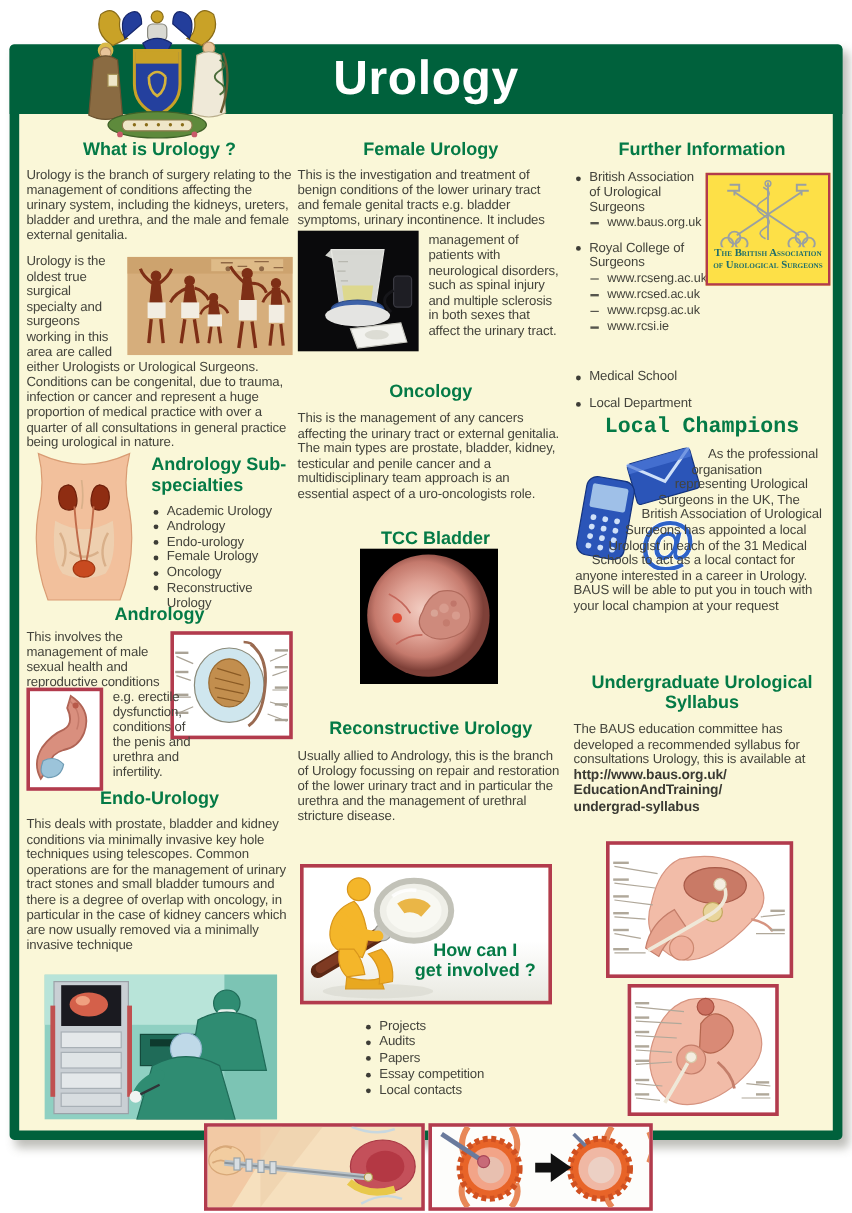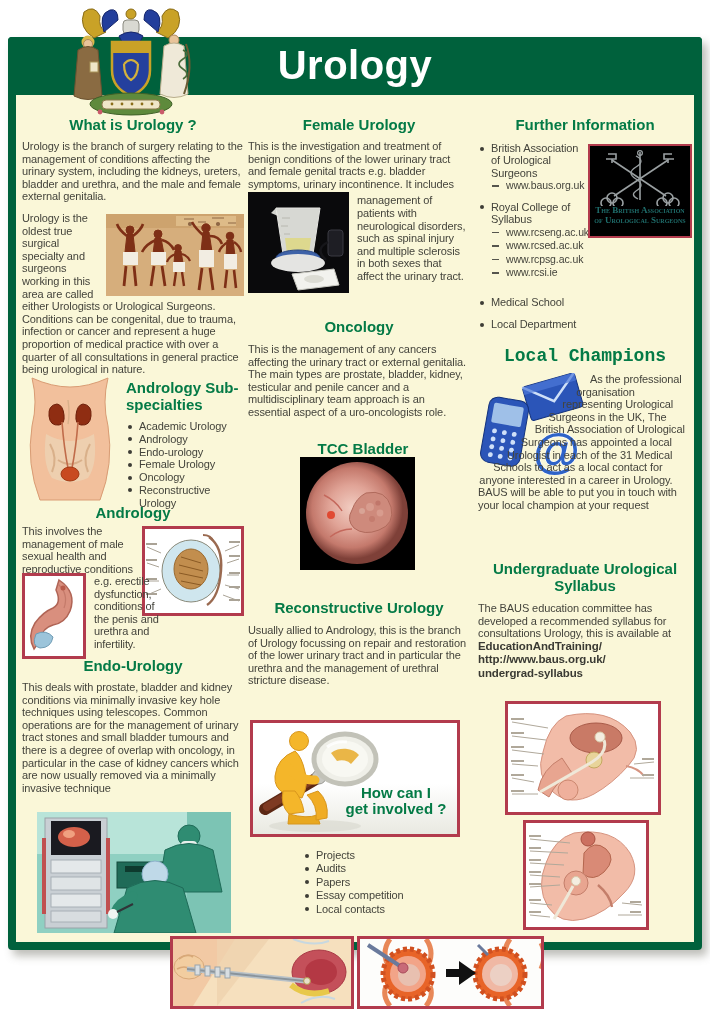--- a/index.html
+++ b/index.html
@@ -74,21 +74,21 @@
   .inv-list{left:303px;top:849px;}
   .inv-list .p{line-height:13.4px;}
   
   .s-fur{left:478px;top:116px;width:214px;}
   .s-fur .h-green{margin-bottom:9px;}
   .fur-body{position:relative;}
   .fur-list{width:112px;}
   .f-entry{margin-bottom:8px;}
   .f-label{font-size:11px;line-height:12.4px;letter-spacing:-.1px;}
   .f-link{font-size:10.5px;line-height:13.6px;letter-spacing:-.1px;}
-  .logo-box{position:absolute;right:0;top:2px;width:104px;height:94px;box-sizing:border-box;border:2px solid #b23b4d;background:#000000;}
+  .logo-box{position:absolute;right:0;top:2px;width:104px;height:94px;box-sizing:border-box;border:2px solid #b23b4d;background:#fde047;}
   .logo-cap{font-family:"Liberation Serif", serif;font-variant:small-caps;font-weight:600;
     color:#1f6e6c;font-size:9px;line-height:9.5px;text-align:center;}
   .s-champ{left:478px;top:346px;width:214px;}
   .s-champ .h-green{margin-bottom:7px;}
   .champ-fl{float:left;width:112px;height:102px;shape-outside:polygon(0 0,112px 0,0 102px);margin-right:4px;}
   .s-syl{left:478px;top:560px;width:214px;}
   .s-syl .h-green{margin-bottom:8px;padding:0 8px;}
   .url{font-size:11.5px;line-height:13.5px;font-weight:bold;color:#3a3a33;letter-spacing:-.1px;}
   .anat1{left:505px;top:701px;width:156px;height:114px;}
   .anat2{left:523px;top:820px;width:126px;height:110px;}
@@ -442,40 +442,40 @@
               <span class="f-label">British Association of Urological Surgeons</span>
             </div>
           <div class="b-row">
               <span class="dash"></span>
               <span class="f-link">www.baus.org.uk</span>
             </div>
         </div>
         <div class="f-entry">
           <div class="b-row">
               <span class="dot"></span>
-              <span class="f-label">Royal College of Syllabus</span>
+              <span class="f-label">Royal College of Surgeons</span>
             </div>
           <div class="b-row">
               <span class="dash"></span>
               <span class="f-link">www.rcseng.ac.uk</span>
             </div>
           <div class="b-row">
               <span class="dash"></span>
               <span class="f-link">www.rcsed.ac.uk</span>
             </div>
           <div class="b-row">
               <span class="dash"></span>
               <span class="f-link">www.rcpsg.ac.uk</span>
             </div>
           <div class="b-row">
               <span class="dash"></span>
               <span class="f-link">www.rcsi.ie</span>
             </div>
         </div>
-        <div class="f-entry" style="margin-top:16px">
+        <div class="f-entry" style="margin-top:28px">
           <div class="b-row">
               <span class="dot"></span>
               <span class="f-label">Medical School</span>
             </div>
         </div>
         <div class="f-entry" style="margin-top:10px">
           <div class="b-row">
               <span class="dot"></span>
               <span class="f-label">Local Department</span>
             </div>
@@ -515,22 +515,22 @@
           <text x="55" y="95" font-size="48" font-weight="bold" font-family="Liberation Sans, sans-serif" fill="#2e63c8" stroke="#ffffff" stroke-width="1.2" paint-order="stroke">@</text>
         </svg>
       </span>
       <p class="p">As the professional organisation representing Urological Surgeons in the UK, The British Association of Urological Surgeons has appointed a local Urologist in each of the 31 Medical Schools to act as a local contact for anyone interested in a career in Urology. BAUS will be able to put you in touch with your local champion at your request</p>
     </div>
   </div>
 
   <div class="sec s-syl">
     <div class="h-green">Undergraduate Urological Syllabus</div>
     <p class="p">The BAUS education committee has developed a recommended syllabus for consultations Urology, this is available at</p>
+    <div class="url">http://www.baus.org.uk/</div>
     <div class="url">EducationAndTraining/</div>
-    <div class="url">http://www.baus.org.uk/</div>
     <div class="url">undergrad-syllabus</div>
   </div>
 
   <div class="sec redbox anat1">
     <svg viewBox="0 0 150 108" width="150" height="108">
       <path d="M58,12 q42,-9 64,16 q14,18 -2,34 q-16,18 -34,28 q-24,13 -41,-2 q-18,-16 -10,-40 q6,-28 23,-36 Z" fill="#f2bca8" stroke="#d69480"></path>
       <ellipse cx="88" cy="34" rx="26" ry="15" fill="#c97a66" stroke="#a85a48"></ellipse>
       <circle cx="86" cy="56" r="8" fill="#e8d49a" stroke="#c4a860"></circle>
       <path d="M54,54 q-20,11 -24,32 l11,7 q8,-17 23,-24 Z" fill="#e8a590" stroke="#c47e6a"></path>
       <circle cx="60" cy="86" r="10" fill="#efb09c" stroke="#cc8870"></circle>

